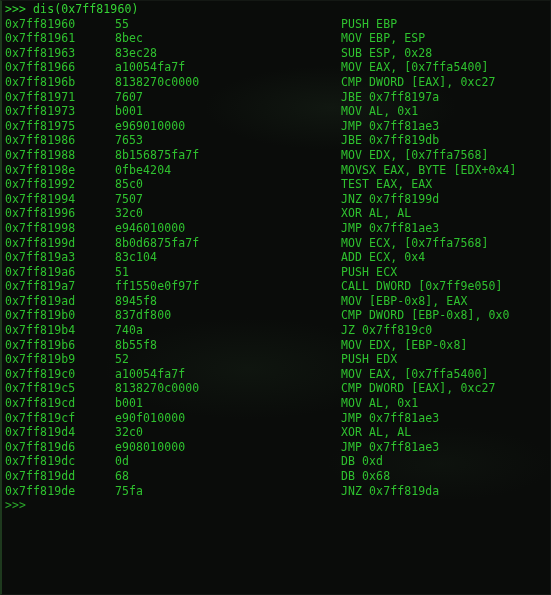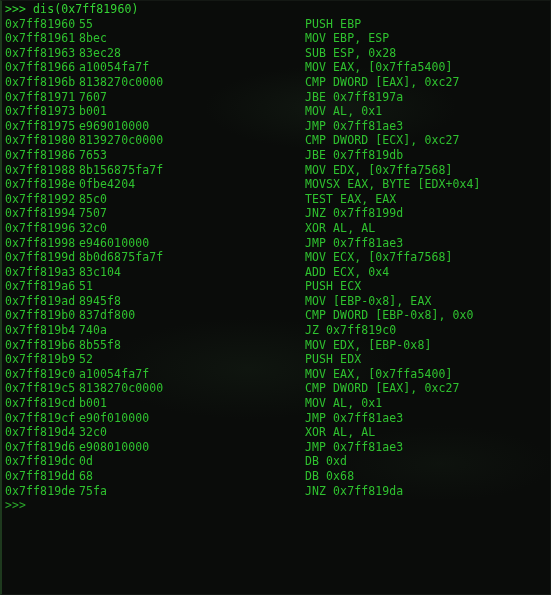--- a/index.html
+++ b/index.html
@@ -63,20 +63,21 @@
 
   .addr {
     display: inline-block;
     width: 74px;
     color: #2fc22f;
   }
   .bytes {
     display: inline-block;
     width: 226px;
     color: #2fc22f;
+    margin-left: 36px;
   }
   .mnem {
     display: inline-block;
     color: #2fc22f;
   }
   .prompt-line {
     color: #2aa82a;
   }
 </style>
 </head>
@@ -89,31 +90,31 @@
 
     <div id="listing">
         <div class="line"><span class="addr">0x7ff81960</span><span class="bytes">55</span><span class="mnem">PUSH EBP</span></div>
         <div class="line"><span class="addr">0x7ff81961</span><span class="bytes">8bec</span><span class="mnem">MOV EBP, ESP</span></div>
         <div class="line"><span class="addr">0x7ff81963</span><span class="bytes">83ec28</span><span class="mnem">SUB ESP, 0x28</span></div>
         <div class="line"><span class="addr">0x7ff81966</span><span class="bytes">a10054fa7f</span><span class="mnem">MOV EAX, [0x7ffa5400]</span></div>
         <div class="line"><span class="addr">0x7ff8196b</span><span class="bytes">8138270c0000</span><span class="mnem">CMP DWORD [EAX], 0xc27</span></div>
         <div class="line"><span class="addr">0x7ff81971</span><span class="bytes">7607</span><span class="mnem">JBE 0x7ff8197a</span></div>
         <div class="line"><span class="addr">0x7ff81973</span><span class="bytes">b001</span><span class="mnem">MOV AL, 0x1</span></div>
         <div class="line"><span class="addr">0x7ff81975</span><span class="bytes">e969010000</span><span class="mnem">JMP 0x7ff81ae3</span></div>
-        <div class="line"><span class="addr">0x7ff81980</span><span class="bytes">8139270c0000</span><span class="mnem">CMP DWORD [ECX], 0xc27</span></div>
         <div class="line"><span class="addr">0x7ff81986</span><span class="bytes">7653</span><span class="mnem">JBE 0x7ff819db</span></div>
         <div class="line"><span class="addr">0x7ff81988</span><span class="bytes">8b156875fa7f</span><span class="mnem">MOV EDX, [0x7ffa7568]</span></div>
         <div class="line"><span class="addr">0x7ff8198e</span><span class="bytes">0fbe4204</span><span class="mnem">MOVSX EAX, BYTE [EDX+0x4]</span></div>
         <div class="line"><span class="addr">0x7ff81992</span><span class="bytes">85c0</span><span class="mnem">TEST EAX, EAX</span></div>
         <div class="line"><span class="addr">0x7ff81994</span><span class="bytes">7507</span><span class="mnem">JNZ 0x7ff8199d</span></div>
         <div class="line"><span class="addr">0x7ff81996</span><span class="bytes">32c0</span><span class="mnem">XOR AL, AL</span></div>
         <div class="line"><span class="addr">0x7ff81998</span><span class="bytes">e946010000</span><span class="mnem">JMP 0x7ff81ae3</span></div>
         <div class="line"><span class="addr">0x7ff8199d</span><span class="bytes">8b0d6875fa7f</span><span class="mnem">MOV ECX, [0x7ffa7568]</span></div>
         <div class="line"><span class="addr">0x7ff819a3</span><span class="bytes">83c104</span><span class="mnem">ADD ECX, 0x4</span></div>
         <div class="line"><span class="addr">0x7ff819a6</span><span class="bytes">51</span><span class="mnem">PUSH ECX</span></div>
+        <div class="line"><span class="addr">0x7ff819a7</span><span class="bytes">ff1550e0f97f</span><span class="mnem">CALL DWORD [0x7ff9e050]</span></div>
         <div class="line"><span class="addr">0x7ff819ad</span><span class="bytes">8945f8</span><span class="mnem">MOV [EBP-0x8], EAX</span></div>
         <div class="line"><span class="addr">0x7ff819b0</span><span class="bytes">837df800</span><span class="mnem">CMP DWORD [EBP-0x8], 0x0</span></div>
         <div class="line"><span class="addr">0x7ff819b4</span><span class="bytes">740a</span><span class="mnem">JZ 0x7ff819c0</span></div>
         <div class="line"><span class="addr">0x7ff819b6</span><span class="bytes">8b55f8</span><span class="mnem">MOV EDX, [EBP-0x8]</span></div>
         <div class="line"><span class="addr">0x7ff819b9</span><span class="bytes">52</span><span class="mnem">PUSH EDX</span></div>
         <div class="line"><span class="addr">0x7ff819c0</span><span class="bytes">a10054fa7f</span><span class="mnem">MOV EAX, [0x7ffa5400]</span></div>
         <div class="line"><span class="addr">0x7ff819c5</span><span class="bytes">8138270c0000</span><span class="mnem">CMP DWORD [EAX], 0xc27</span></div>
         <div class="line"><span class="addr">0x7ff819cd</span><span class="bytes">b001</span><span class="mnem">MOV AL, 0x1</span></div>
         <div class="line"><span class="addr">0x7ff819cf</span><span class="bytes">e90f010000</span><span class="mnem">JMP 0x7ff81ae3</span></div>
         <div class="line"><span class="addr">0x7ff819d4</span><span class="bytes">32c0</span><span class="mnem">XOR AL, AL</span></div>

